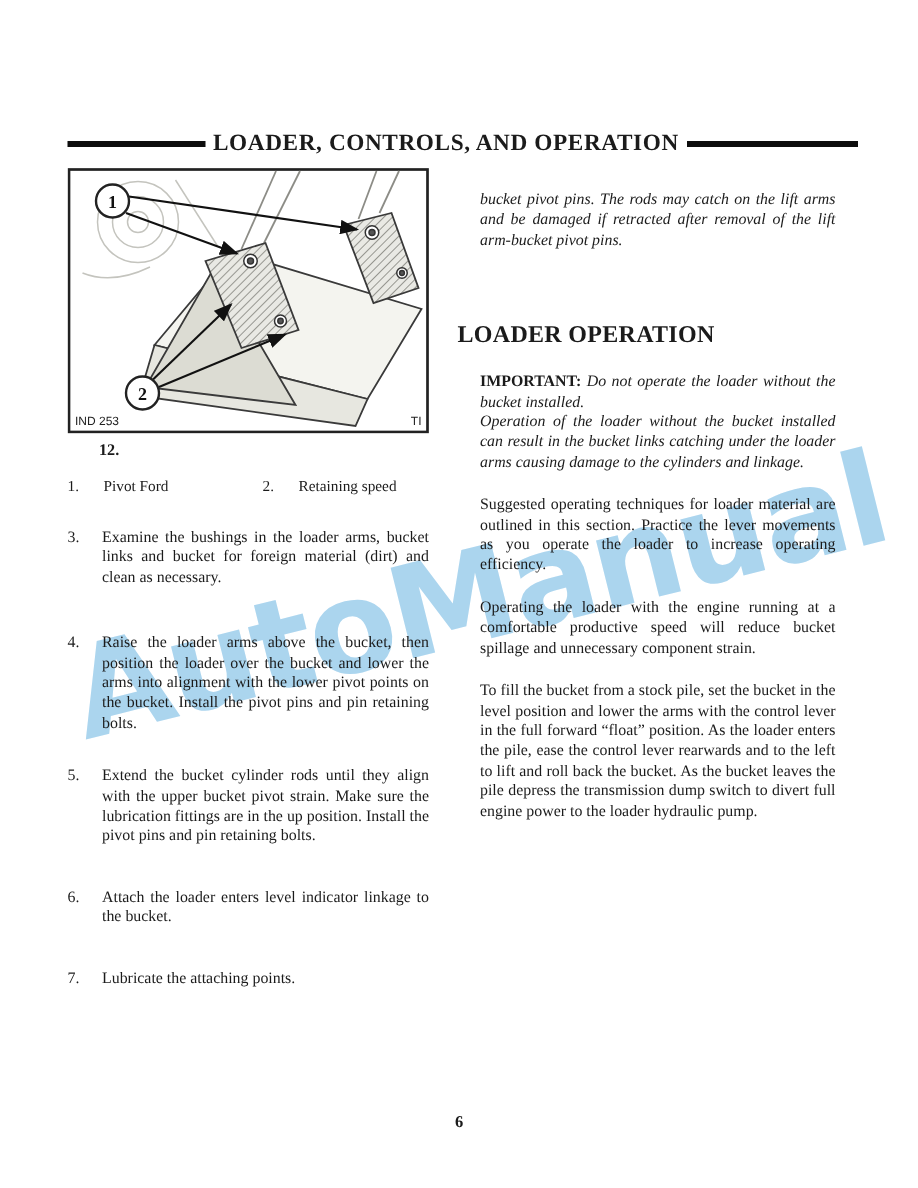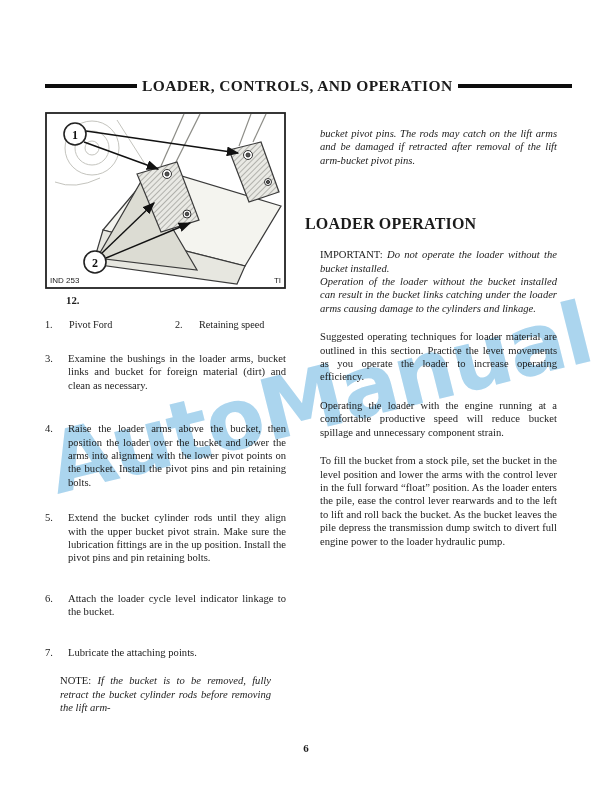--- a/index.html
+++ b/index.html
@@ -7,21 +7,21 @@
     position:relative;
     width:612px;height:792px;
     margin:0 auto;
     background:#ffffff;
     overflow:hidden;
     font-family:"Liberation Serif", serif;
     color:#1b1b1b;
   }
   
   .header{
-    position:absolute;left:45px;top:77px;width:527px;
+    position:absolute;left:45px;top:87px;width:527px;
     display:flex;align-items:center;z-index:2;
   }
   .rule{height:4px;background:#0d0d0d;}
   .rule-left{width:92px;}
   .rule-right{flex:1;}
   .header-title{
     font-size:15.5px;font-weight:bold;letter-spacing:.4px;
     white-space:nowrap;margin:0 5px;
   }
   
@@ -31,21 +31,21 @@
     font-weight:bold;font-size:85px;letter-spacing:-2px;
     color:#a7d3ee;opacity:.95;
     transform:rotate(-14deg);transform-origin:0 50%;
     white-space:nowrap;pointer-events:none;
   }
   
   .col-left{position:absolute;left:45px;top:112px;width:241px;z-index:2;}
   .col-right{position:absolute;left:305px;top:112px;width:267px;z-index:2;}
   p.just{margin:15px;text-align:justify;font-size:10.6px;line-height:13.4px;}
   .it{font-style:italic;}
-  .bld{font-weight:normal;}
+  .bld{font-weight:bold;}
   
   .fig-box{display:block;}
   .fig-caption{display:flex;margin-top:5px;font-weight:bold;font-size:10.8px;margin-left:21px;}
   .fig-caption .n{width:22px;flex:none;}
   .legend{display:flex;margin-top:13px;font-size:10.2px;}
   .leg{display:flex;}
   .leg1{width:130px;}
   .leg .n{width:24px;flex:none;}
   
   .step{display:flex;font-size:10.6px;line-height:13.4px;}
@@ -177,31 +177,27 @@
     <div class="step mt-s4">
       <span class="n">4.</span>
       <span class="t">Raise the loader arms above the bucket, then position the loader over the bucket and lower the arms into alignment with the lower pivot points on the bucket. Install the pivot pins and pin retaining bolts.</span>
     </div>
     <div class="step mt-s5">
       <span class="n">5.</span>
       <span class="t">Extend the bucket cylinder rods until they align with the upper bucket pivot strain. Make sure the lubrication fittings are in the up position. Install the pivot pins and pin retaining bolts.</span>
     </div>
     <div class="step mt-s6">
       <span class="n">6.</span>
-      <span class="t">Attach the loader cycle level indicator linkage to the bucket.</span>
+      <span class="t">Attach the loader enters level indicator linkage to the bucket.</span>
     </div>
     <div class="step mt-s7">
       <span class="n">7.</span>
       <span class="t">Lubricate the attaching points.</span>
     </div>
 
-    <p class="just mt-note">
-      <span class="bld">NOTE:</span>
-      <span class="it">If the bucket is to be removed, fully retract the bucket cylinder rods before removing the lift arm-</span>
-    </p>
   </div>
 
   <div class="col-right">
 
     <p class="just it">bucket pivot pins. The rods may catch on the lift arms and be damaged if retracted after removal of the lift arm-bucket pivot pins.</p>
 
     <div class="section-heading">LOADER OPERATION</div>
 
     <p class="just mt-imp1">
       <span class="bld">IMPORTANT:</span>

